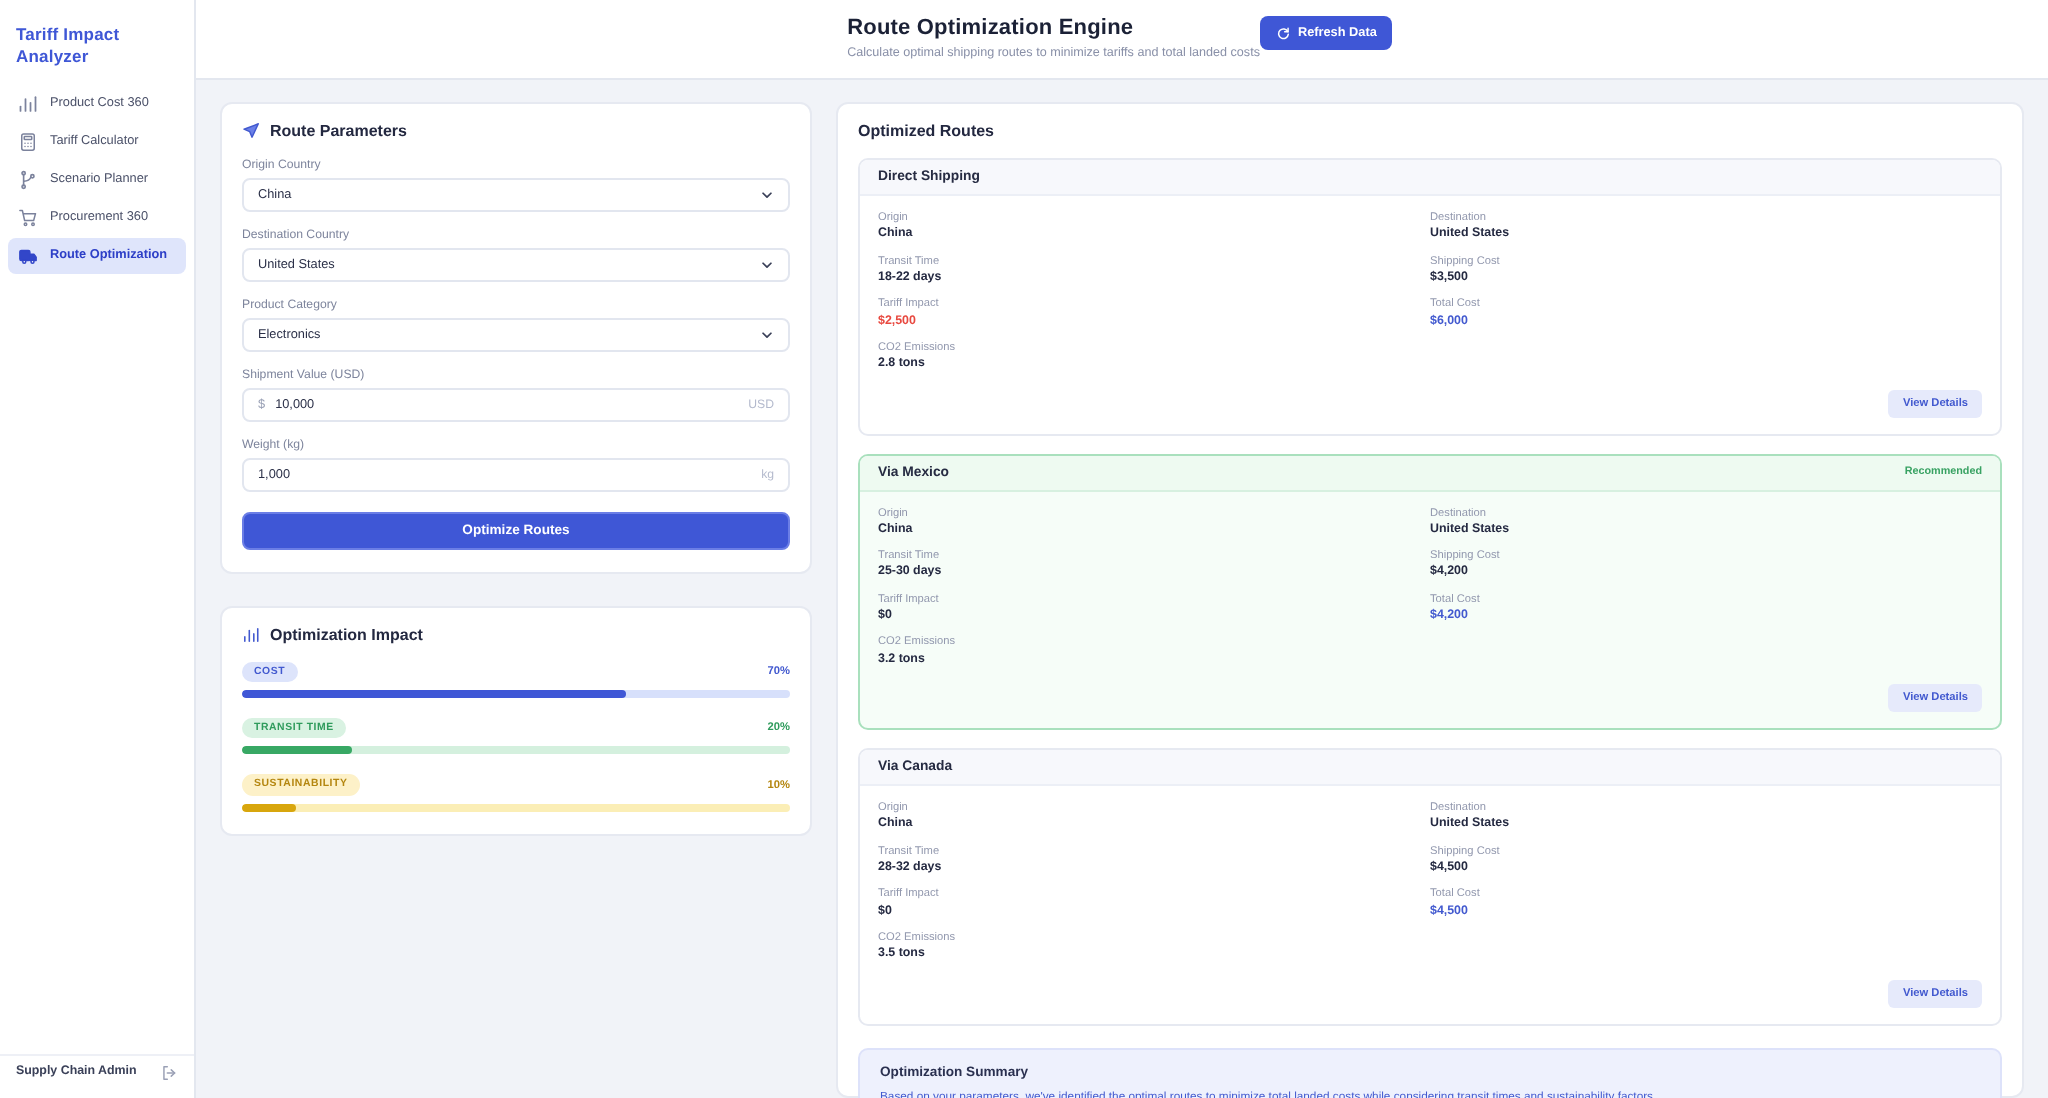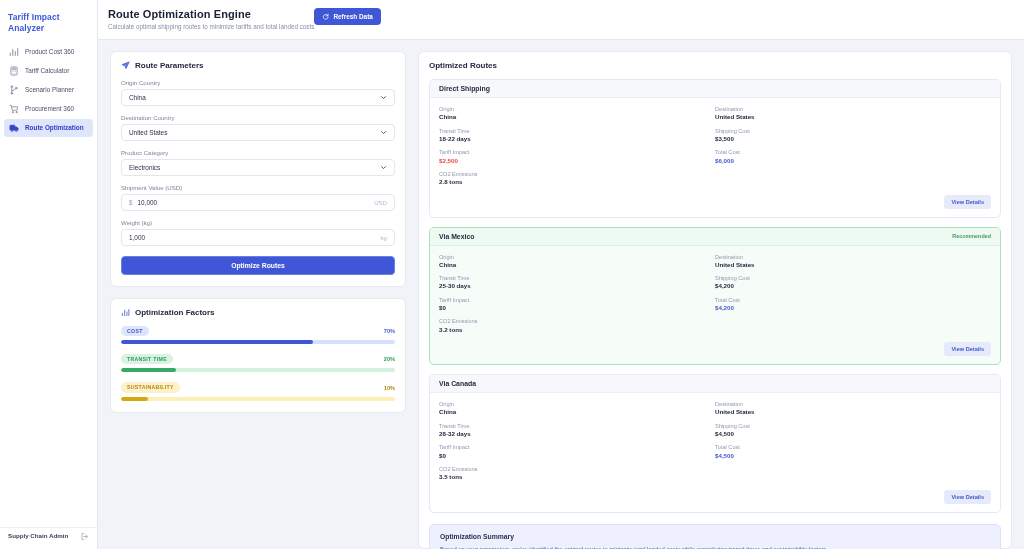--- a/index.html
+++ b/index.html
@@ -44,40 +44,40 @@
   }
   .sb-user { font-size: 6.2px; color: #3a4058; font-weight: bold; line-height: 1.3; }
   .logout-ico { width: 9px; height: 9px; flex: 0 0 9px; cursor: pointer; }
   .logout-ico svg { display:block; width:9px; height:9px; }
 
   
   .main { flex: 1 1 auto; height: 549px; display: flex; flex-direction: column; min-width: 0; }
   .topbar {
     background: #ffffff; border-bottom: 1px solid #e3e7ef;
     padding: 8px 12px 9px 10px;
-    display: flex; align-items: flex-start; justify-content: flex-start;
+    display: flex; align-items: flex-start; justify-content: center;
     flex: 0 0 auto;
   }
   .page-title { font-size: 11px; font-weight: bold; color: #1b2136; letter-spacing: .1px; }
   .page-sub { font-size: 6.3px; color: #8990a8; margin-top: 3px; }
   .btn-refresh {
     background: #3f57d6; color: #fff; border: none; border-radius: 4px;
     font-size: 6.4px; font-weight: bold; padding: 5px 8px;
     display: flex; align-items: center; gap: 4px; cursor: pointer;
     font-family: "Liberation Sans", sans-serif;
   }
   .btn-refresh svg { width: 7px; height: 7px; display: block; }
 
   .content {
     flex: 1 1 auto; display: flex; gap: 12px;
     padding: 11px 12px 0 12px; min-height: 0; overflow: hidden;
   }
 
   
-  .col-left { flex: 0 0 296px; display: flex; flex-direction: column; gap: 11px; }
+  .col-left { flex: 0 0 296px; display: flex; flex-direction: column; gap: 16px; }
   .card {
     background: #fff; border: 1px solid #e6e9f1; border-radius: 6px;
   }
   .card-pad { padding: 9px 10px 11px 10px; }
   .card-title {
     display: flex; align-items: center; gap: 5px;
     font-size: 8px; font-weight: bold; color: #232840; margin-bottom: 9px;
   }
   .card-title svg { width: 9px; height: 9px; display: block; }
 
@@ -348,21 +348,21 @@
         <section class="card card-pad">
           <div class="card-title">
             <span>
               <svg viewBox="0 0 16 16" fill="none" stroke="#4259cf" stroke-width="1.4" stroke-linecap="round">
                 <path d="M2.5 13.5V9.5"></path>
                   <path d="M6.5 13.5V4"></path>
                   <path d="M10.5 13.5V7"></path>
                   <path d="M14 13.5V2.5"></path>
               </svg>
             </span>
-            <span>Optimization Factors</span>
+            <span>Optimization Impact</span>
           </div>
 
           <div class="factor">
             <div class="factor-head">
               <span class="pill cost">COST</span>
               <span class="factor-pct pct cost">70%</span>
             </div>
             <div class="track cost">
               <div class="fill cost" style="width: 70%;"></div>
             </div>

